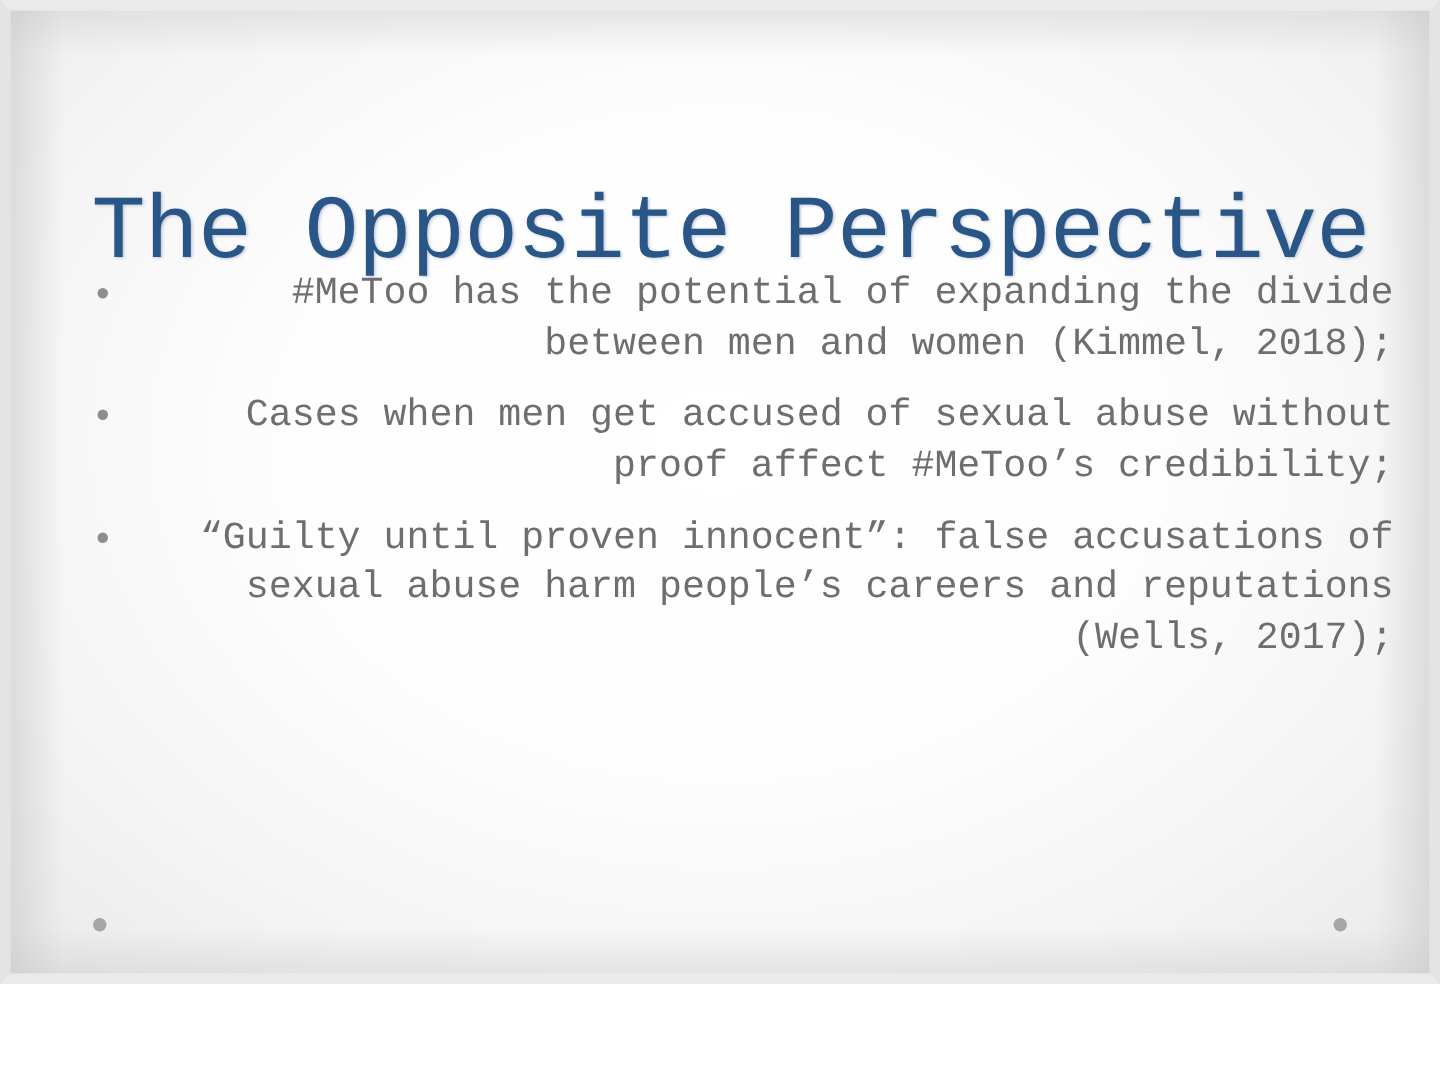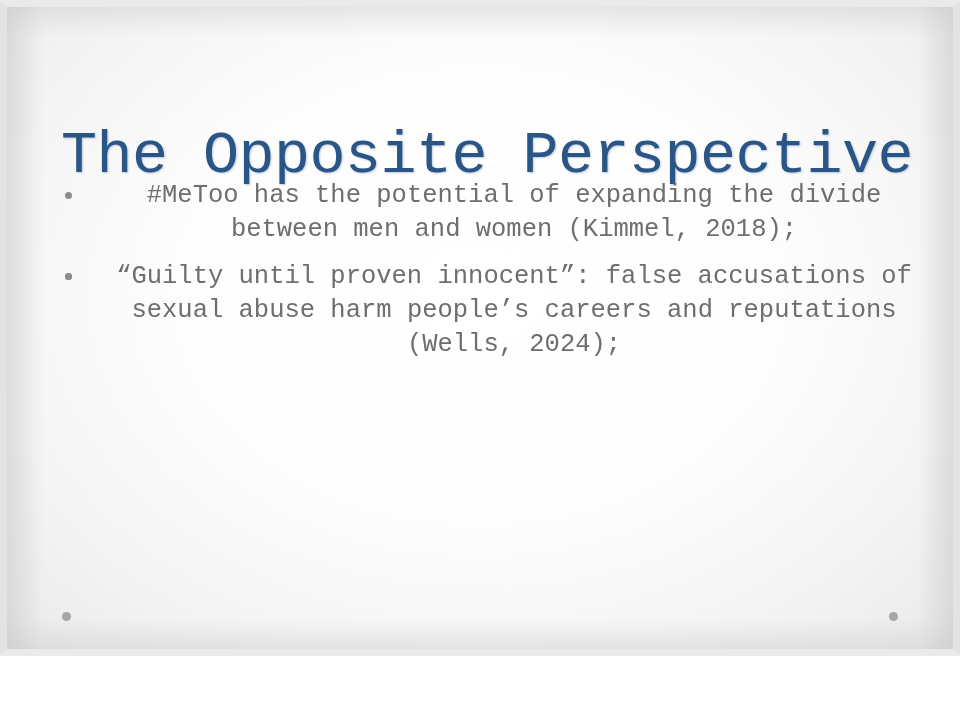--- a/index.html
+++ b/index.html
@@ -64,21 +64,21 @@
   }
 
   .bullet {
     position: relative;
     display: block;
     padding-left: 46px;
     margin: 0 0 14px 0;
     color: #6e6e6e;
     font-size: 25.5px;
     line-height: 1.32;
-    text-align: center;
+    text-align: right;
   }
 
   .bullet:last-child {
     margin-bottom: 0;
   }
 
   .bullet .dot {
     position: absolute;
     left: 12px;
     top: 13px;
@@ -108,25 +108,26 @@
 
   <div class="body">
 
     <div class="bullet">
       <span class="dot"></span>
       <span>#MeToo has the potential of expanding the divide between men and women (Kimmel, 2018);</span>
     </div>
 
     <div class="bullet">
       <span class="dot"></span>
+      <span>Cases when men get accused of sexual abuse without proof affect #MeToo’s credibility;</span>
     </div>
 
     <div class="bullet">
       <span class="dot"></span>
-      <span>“Guilty until proven innocent”: false accusations of sexual abuse harm people’s careers and reputations (Wells, 2024);</span>
+      <span>“Guilty until proven innocent”: false accusations of sexual abuse harm people’s careers and reputations (Wells, 2017);</span>
     </div>
 
 
   </div>
 
   <span class="footer-dot left"></span>
   <span class="footer-dot right"></span>
 
 </div>
 

